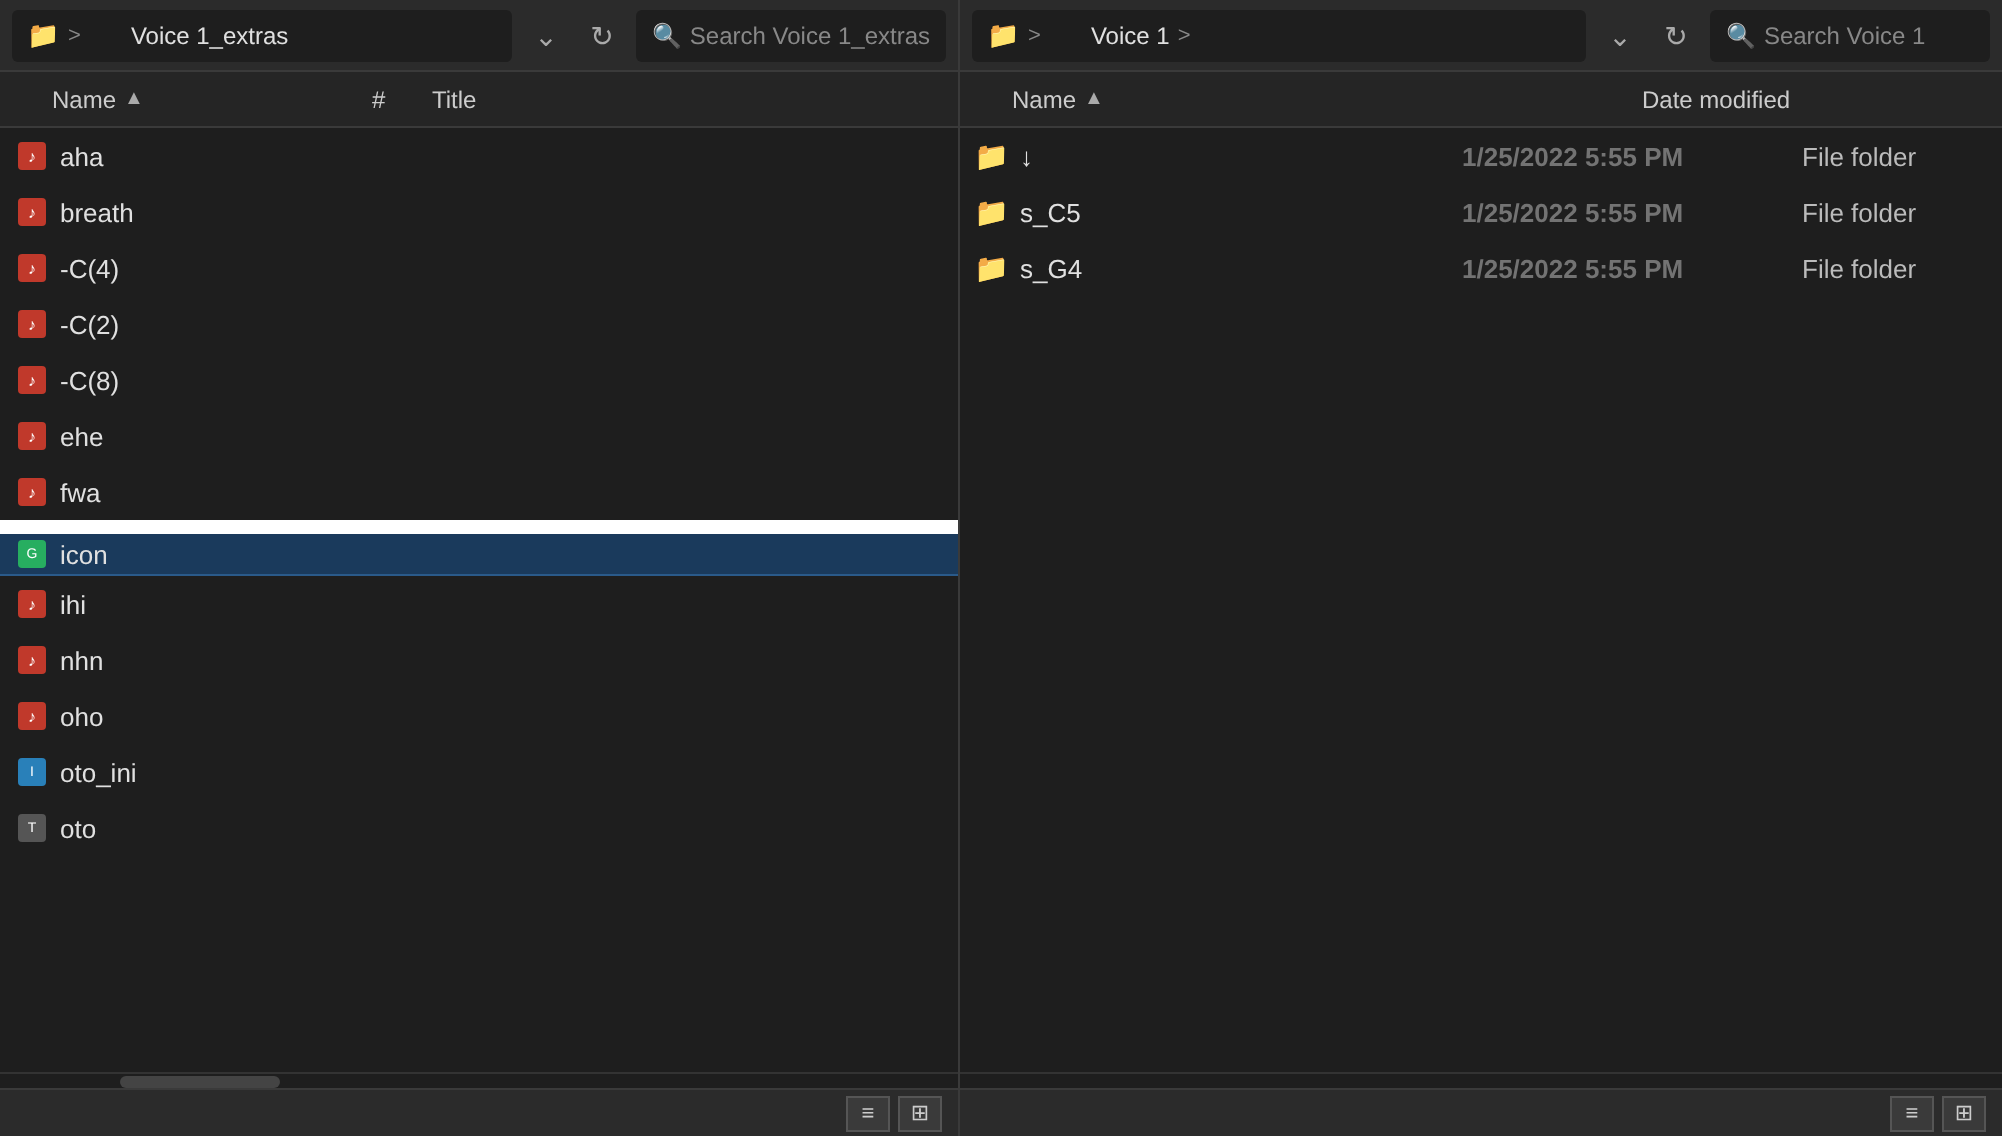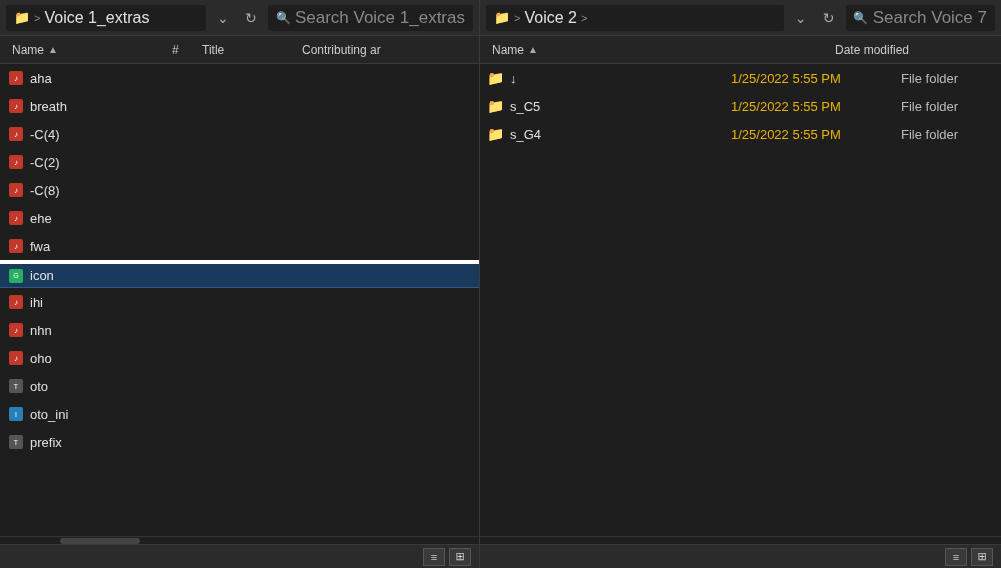--- a/index.html
+++ b/index.html
@@ -60,22 +60,23 @@
     .path-icon {
       width: 16px;
       height: 16px;
       display: flex;
       align-items: center;
       justify-content: center;
     }
 
     .path-text {
       color: #e0e0e0;
-      font-size: 16px;
+      font-size: 12px;
       white-space: nowrap;
+      margin-left: 21px;
     }
 
     .path-separator {
       color: #888;
       font-size: 11px;
     }
 
     .address-actions {
       display: flex;
       align-items: center;
@@ -107,31 +108,31 @@
       min-width: 140px;
     }
 
     .search-icon-svg {
       color: #888;
       font-size: 12px;
     }
 
     .search-input-text {
       color: #888;
-      font-size: 17px;
+      font-size: 12px;
     }
 
     
     .column-headers {
       display: flex;
       align-items: center;
       background: #252525;
       height: 28px;
       border-bottom: 1px solid #3a3a3a;
-      padding: 0 4px;
+      padding: 0 18px;
       gap: 0;
     }
 
     .col-header {
       display: flex;
       align-items: center;
       gap: 4px;
       padding: 0 8px;
       height: 100%;
       color: #ccc;
@@ -201,21 +202,21 @@
       font-size: 13px;
       color: #e0e0e0;
     }
 
     .cell-name { flex: 0 0 160px; }
     .cell-num { flex: 0 0 30px; }
     .cell-title { flex: 0 0 100px; }
     .cell-contrib { flex: 1; }
 
     .cell-name-right { flex: 1; }
-    .cell-date { flex: 0 0 170px; color: #eab308; }
+    .cell-date { flex: 0 0 170px; color: #737373; font-weight: bold; }
     .cell-type { flex: 0 0 100px; color: #bbb; }
 
     
     .file-icon {
       width: 16px;
       height: 16px;
       display: flex;
       align-items: center;
       justify-content: center;
       flex-shrink: 0;
@@ -340,23 +341,20 @@
       <div class="col-header col-name">
         <span>Name</span>
         <span class="sort-arrow">▲</span>
       </div>
       <div class="col-header col-num">
         <span>#</span>
       </div>
       <div class="col-header col-title">
         <span>Title</span>
       </div>
-      <div class="col-header col-contrib">
-        <span>Contributing ar</span>
-      </div>
     </div>
 
     <div class="file-list">
 
       <div class="file-row">
         <div class="file-cell cell-name">
           <div class="file-icon">
               <div class="icon-audio">♪</div>
             </div>
           <span>aha</span>
@@ -432,21 +430,21 @@
           <div class="file-icon">
               <div class="icon-audio">♪</div>
             </div>
           <span>fwa</span>
         </div>
         <div class="file-cell cell-num"></div>
         <div class="file-cell cell-title"></div>
         <div class="file-cell cell-contrib"></div>
       </div>
 
-      <div class="file-row selected" style="border-top:4px solid #ffffff; border-bottom:1px solid #2a5a8a;">
+      <div class="file-row selected" style="border-top:7px solid #ffffff; border-bottom:1px solid #2a5a8a;">
         <div class="file-cell cell-name">
           <div class="file-icon">
               <div class="icon-img">G</div>
             </div>
           <span>icon</span>
         </div>
         <div class="file-cell cell-num"></div>
         <div class="file-cell cell-title"></div>
         <div class="file-cell cell-contrib"></div>
       </div>
@@ -483,80 +481,69 @@
           <span>oho</span>
         </div>
         <div class="file-cell cell-num"></div>
         <div class="file-cell cell-title"></div>
         <div class="file-cell cell-contrib"></div>
       </div>
 
       <div class="file-row">
         <div class="file-cell cell-name">
           <div class="file-icon">
+              <div class="icon-ini">I</div>
+            </div>
+          <span>oto_ini</span>
+        </div>
+        <div class="file-cell cell-num"></div>
+        <div class="file-cell cell-title"></div>
+        <div class="file-cell cell-contrib"></div>
+      </div>
+
+      <div class="file-row">
+        <div class="file-cell cell-name">
+          <div class="file-icon">
               <div class="icon-txt">T</div>
             </div>
           <span>oto</span>
         </div>
         <div class="file-cell cell-num"></div>
         <div class="file-cell cell-title"></div>
         <div class="file-cell cell-contrib"></div>
       </div>
 
-      <div class="file-row">
-        <div class="file-cell cell-name">
-          <div class="file-icon">
-              <div class="icon-ini">I</div>
-            </div>
-          <span>oto_ini</span>
-        </div>
-        <div class="file-cell cell-num"></div>
-        <div class="file-cell cell-title"></div>
-        <div class="file-cell cell-contrib"></div>
-      </div>
-
-      <div class="file-row">
-        <div class="file-cell cell-name">
-          <div class="file-icon">
-              <div class="icon-txt">T</div>
-            </div>
-          <span>prefix</span>
-        </div>
-        <div class="file-cell cell-num"></div>
-        <div class="file-cell cell-title"></div>
-        <div class="file-cell cell-contrib"></div>
-      </div>
     </div>
 
     <div class="horizontal-scrollbar">
       <div class="hscroll-thumb"></div>
     </div>
 
     <div class="status-bar">
       <div class="view-btn">≡</div>
       <div class="view-btn">⊞</div>
     </div>
   </div>
 
   <div class="pane">
 
     <div class="address-bar">
       <div class="address-path">
         <span class="path-icon">📁</span>
         <span class="path-separator">&gt;</span>
-        <span class="path-text">Voice 2</span>
+        <span class="path-text">Voice 1</span>
         <span class="path-separator">&gt;</span>
       </div>
       <div class="address-actions">
         <button class="addr-btn" title="dropdown">⌄</button>
         <button class="addr-btn" title="refresh">↻</button>
       </div>
       <div class="search-box">
         <span class="search-icon-svg">🔍</span>
-        <span class="search-input-text">Search Voice 7</span>
+        <span class="search-input-text">Search Voice 1</span>
       </div>
     </div>
 
     <div class="column-headers">
       <div class="col-header col-name-right">
         <span>Name</span>
         <span class="sort-arrow">▲</span>
       </div>
       <div class="col-header col-date">
         <span>Date modified</span>

